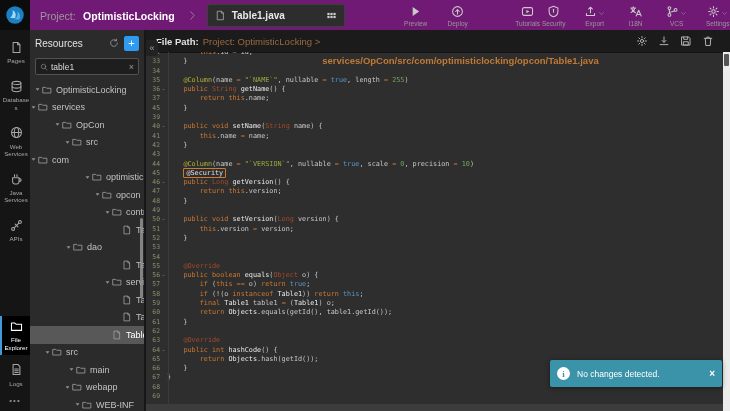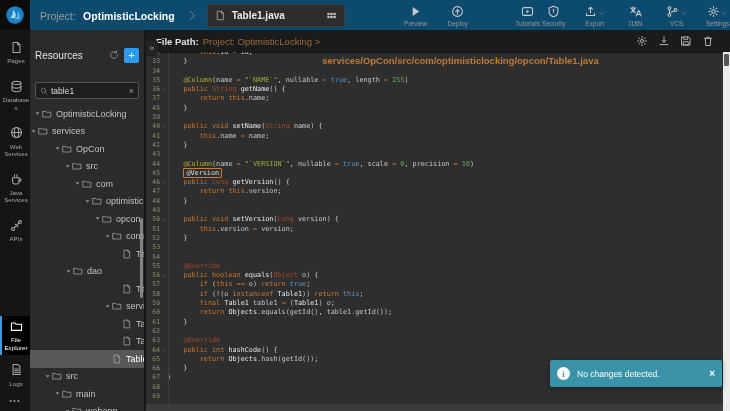--- a/index.html
+++ b/index.html
@@ -1,19 +1,19 @@
 <!DOCTYPE html>
 <html><head>
 <meta charset="utf-8">
 <style>
   html,body{margin:0;padding:0;background:#0d0d0d;}
   #app{position:relative;width:730px;height:411px;overflow:hidden;background:#2e2e2e;
        font-family:"Liberation Sans",sans-serif;-webkit-font-smoothing:antialiased;}
   
-  #topbar{position:absolute;left:0;top:0;width:730px;height:30px;background:#0c4a6e;
+  #topbar{position:absolute;left:0;top:0;width:730px;height:30px;background:#701a75;
           display:flex;align-items:center;z-index:10;}
   #logo{width:30px;height:30px;background:#0c0c0c;display:flex;align-items:center;justify-content:center;flex:none;}
   .proj{margin-left:10px;white-space:nowrap;flex:none;}
   .plbl{color:#9a9a9a;font-size:10.5px;}
   .pname{color:#ffffff;font-size:10.5px;font-weight:bold;margin-left:3px;}
   .nav-chev{color:#8a8a8a;margin:0 9px 0 12px;display:flex;flex:none;}
   .tab{height:21px;width:122px;background:#2d2d2d;border:1px solid #3e3e3e;border-radius:3px;
        display:flex;align-items:center;padding:0 7px;gap:6px;flex:none;color:#9f9f9f;}
   .tab-lbl{color:#e9e9e9;font-size:10px;font-weight:bold;flex:1;}
   #tab-grid-ico{display:flex;color:#cfcfcf;}
@@ -33,21 +33,21 @@
   .sb-spacer{flex:1;}
   #sb-bottom{display:flex;flex-direction:column;gap:4px;}
   .sbi{display:flex;flex-direction:column;align-items:center;gap:2px;color:#a6a6a6;
        font-size:6.2px;line-height:1.2;text-align:center;padding:4px 0;cursor:pointer;border-left:2px solid transparent;}
   .sbi .sbi-lbl{width:28px;word-wrap:break-word;}
   .sbi.active{background:#000;border-left:2px solid #3f9bd8;color:#ffffff;}
   .sb-more{color:#8d8d8d;text-align:center;font-size:8px;letter-spacing:1px;padding:5px 0 6px;cursor:pointer;}
   
   #resources{position:absolute;left:30px;top:30px;width:114px;bottom:0;background:#2b2b2b;
              border-right:2px solid #171717;z-index:4;overflow:hidden;}
-  .res-head{height:26px;display:flex;align-items:center;padding:12px 5px;gap:5px;}
+  .res-head{height:26px;display:flex;align-items:center;padding:0 5px;gap:5px;}
   .res-title{color:#e2e2e2;font-size:10px;flex:1;}
   #refresh-btn{color:#9d9d9d;display:flex;cursor:pointer;}
   #add-btn{width:15px;height:15px;background:#2e9bf0;color:#fff;border-radius:2px;font-size:11px;
            display:flex;align-items:center;justify-content:center;cursor:pointer;line-height:1;}
   .res-search{height:15px;margin:2px 5px 6px;background:#1e1e1e;border:1px solid #525252;border-radius:2px;
               display:flex;align-items:center;padding:0 4px;gap:3px;}
   #search-ico{color:#8f8f8f;display:flex;}
   #search-input{flex:1;min-width:0;background:transparent;border:none;outline:none;color:#dcdcdc;
                 font-size:8.5px;font-family:"Liberation Sans",sans-serif;padding:0;}
   .res-clear{color:#9a9a9a;font-size:9px;cursor:pointer;}
@@ -383,21 +383,21 @@
               <path d="M3.5 5 L8 11 L12.5 5 Z" fill="currentColor" stroke="none"></path>
             </svg>
           </span>
           <span class="tico">
             <svg width="10" height="10" viewBox="0 0 16 16" fill="none" stroke="currentColor" stroke-width="1.3" stroke-linecap="round" stroke-linejoin="round">
               <path d="M1.8 3.8 H6 L7.4 5.2 H14.2 V12.8 H1.8 Z"></path>
             </svg>
           </span>
           <span class="tlbl">src</span>
         </div>
-        <div class="trow" style="padding-left: 44px;">
+        <div class="trow" style="">
           <span class="tcaret">
             <svg width="7" height="7" viewBox="0 0 16 16" fill="none" stroke="currentColor" stroke-width="1.3" stroke-linecap="round" stroke-linejoin="round">
               <path d="M3.5 5 L8 11 L12.5 5 Z" fill="currentColor" stroke="none"></path>
             </svg>
           </span>
           <span class="tico">
             <svg width="10" height="10" viewBox="0 0 16 16" fill="none" stroke="currentColor" stroke-width="1.3" stroke-linecap="round" stroke-linejoin="round">
               <path d="M1.8 3.8 H6 L7.4 5.2 H14.2 V12.8 H1.8 Z"></path>
             </svg>
           </span>
@@ -524,21 +524,21 @@
               <path d="M3.5 5 L8 11 L12.5 5 Z" fill="currentColor" stroke="none"></path>
             </svg>
           </span>
           <span class="tico">
             <svg width="10" height="10" viewBox="0 0 16 16" fill="none" stroke="currentColor" stroke-width="1.3" stroke-linecap="round" stroke-linejoin="round">
               <path d="M1.8 3.8 H6 L7.4 5.2 H14.2 V12.8 H1.8 Z"></path>
             </svg>
           </span>
           <span class="tlbl">src</span>
         </div>
-        <div class="trow" style="padding-left: 24px;">
+        <div class="trow" style="padding-left: 38px;">
           <span class="tcaret">
             <svg width="7" height="7" viewBox="0 0 16 16" fill="none" stroke="currentColor" stroke-width="1.3" stroke-linecap="round" stroke-linejoin="round">
               <path d="M3.5 5 L8 11 L12.5 5 Z" fill="currentColor" stroke="none"></path>
             </svg>
           </span>
           <span class="tico">
             <svg width="10" height="10" viewBox="0 0 16 16" fill="none" stroke="currentColor" stroke-width="1.3" stroke-linecap="round" stroke-linejoin="round">
               <path d="M1.8 3.8 H6 L7.4 5.2 H14.2 V12.8 H1.8 Z"></path>
             </svg>
           </span>
@@ -670,21 +670,21 @@
           <span class="ct"></span>
         </div>
         <div class="cl">
           <span class="ln">44</span>
           <span class="fd"></span>
           <span class="ct"><span class="tk-p">    </span><span class="tk-a">@Column</span><span class="tk-p">(name </span><span class="tk-o">=</span><span class="tk-p"> </span><span class="tk-s">"`VERSION`"</span><span class="tk-p">, nullable </span><span class="tk-o">=</span><span class="tk-p"> </span><span class="tk-b">true</span><span class="tk-p">, scale </span><span class="tk-o">=</span><span class="tk-p"> </span><span class="tk-n">0</span><span class="tk-p">, precision </span><span class="tk-o">=</span><span class="tk-p"> </span><span class="tk-n">10</span><span class="tk-p">)</span></span>
         </div>
         <div class="cl">
           <span class="ln">45</span>
           <span class="fd"></span>
-          <span class="ct"><span class="tk-p">    </span><span class="tk-v">@Version</span></span>
+          <span class="ct"><span class="tk-p">    </span><span class="tk-v">@Security</span></span>
         </div>
         <div class="cl">
           <span class="ln">46</span>
           <span class="fd">-</span>
           <span class="ct"><span class="tk-p">    </span><span class="tk-k">public</span><span class="tk-p"> </span><span class="tk-t">Long</span><span class="tk-p"> </span><span class="tk-m">getVersion</span><span class="tk-p">() {</span></span>
         </div>
         <div class="cl">
           <span class="ln">47</span>
           <span class="fd"></span>
           <span class="ct"><span class="tk-p">        </span><span class="tk-k">return</span><span class="tk-p"> </span><span class="tk-k">this</span><span class="tk-p">.version;</span></span>

